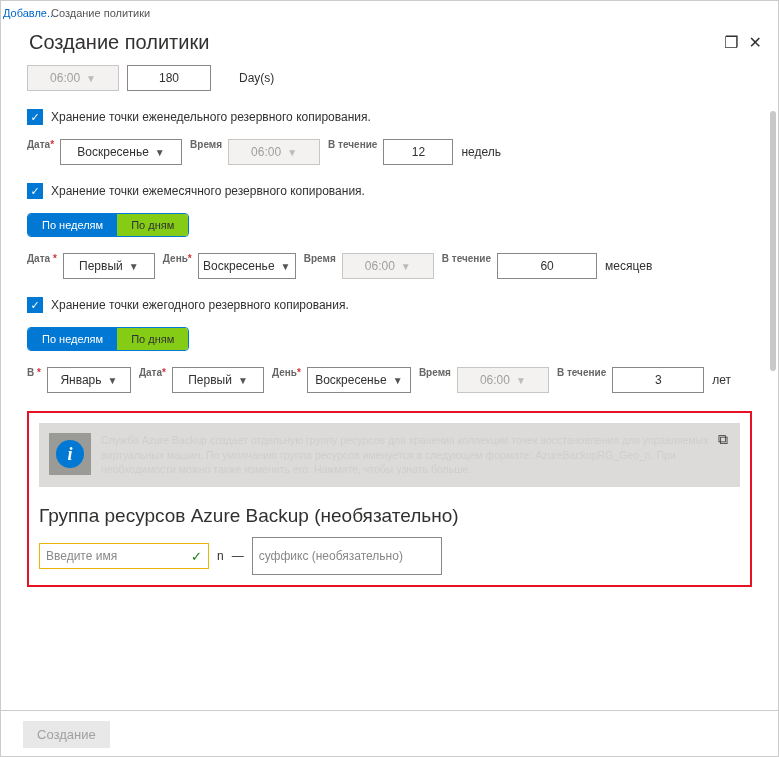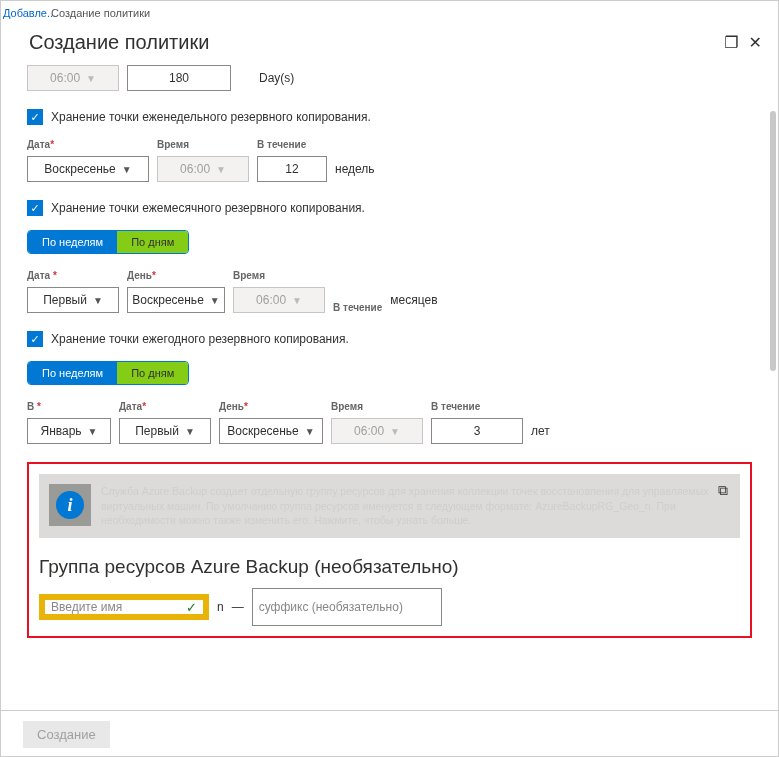--- a/index.html
+++ b/index.html
@@ -8,21 +8,21 @@
 .bread { position: absolute; top: 6px; left: 2px; font-size: 11px; color: #0066cc; }
 .crumbtitle { position: absolute; top: 6px; left: 50px; font-size: 11px; color: #555; }
 .header { position: absolute; top: 30px; left: 28px; right: 16px; display: flex; justify-content: space-between; align-items: center; }
 .header h1 { font-size: 20px; font-weight: 400; }
 .winbtns { display: flex; gap: 10px; }
 .winbtns span { font-size: 16px; cursor: pointer; }
 .scroll { position: absolute; top: 56px; left: 12px; right: 12px; bottom: 50px; overflow: hidden; padding: 8px 14px; }
 .sbtrack { position: absolute; right: 2px; top: 60px; bottom: 50px; width: 8px; }
 .sbthumb { position: absolute; right: 2px; top: 110px; width: 6px; height: 260px; background: #c8c8c8; border-radius: 3px; }
 .row { display: flex; align-items: flex-end; gap: 8px; margin-bottom: 18px; }
-.field { display: flex; flex-direction: column; gap: 6px; }
+.field { display: flex; flex-direction: row; gap: 6px; }
 .lbl { font-size: 10px; color: #666; font-weight: 600; }
 .req { color: #d13438; }
 .sel, .inp { height: 26px; border: 1px solid #8a8886; background: #fff; font-size: 12px; padding: 0 6px; display: flex; align-items: center; justify-content: center; gap: 6px; }
 .sel { cursor: pointer; }
 .sel.disabled { background: #f3f2f1; color: #a19f9d; border-color: #c8c6c4; }
 .chev { font-size: 10px; color: #555; }
 .chev.d { color: #bbb; }
 .check { display: flex; align-items: center; gap: 8px; font-size: 12px; color: #323130; margin: 12px 0 14px 0; }
 .cbx { width: 16px; height: 16px; border: 1px solid #0078d4; background: #0078d4; color: #fff; display: flex; align-items: center; justify-content: center; font-size: 11px; }
 .pill { display: inline-flex; border: 1px solid #0078d4; border-radius: 4px; overflow: hidden; height: 24px; margin-bottom: 16px; }
@@ -31,21 +31,21 @@
 .pill .off { background: #84cc16; color: #323130; }
 .unit { font-size: 12px; color: #323130; padding-bottom: 6px; }
 .highlight { border: 2.5px solid #e81123; padding: 10px; margin-top: 18px; }
 .info { background: #dcdbd9; padding: 10px; display: flex; gap: 10px; position: relative; }
 .iicon { width: 42px; height: 42px; background: #9a9a97; display: flex; align-items: center; justify-content: center; }
 .icircle { width: 28px; height: 28px; border-radius: 50%; background: #0078d4; color: #fff; display: flex; align-items: center; justify-content: center; font-family: Georgia, serif; font-style: italic; font-weight: bold; font-size: 18px; }
 .itxt { flex: 1; font-size: 10.5px; color: #cfcecc; line-height: 1.4; }
 .pop { position: absolute; top: 8px; right: 12px; font-size: 14px; color: #323130; cursor: pointer; }
 .rglbl { font-size: 19px; color: #323130; margin: 18px 0 10px 0; }
 .rgrow { display: flex; align-items: center; gap: 8px; }
-.rginp { width: 170px; height: 26px; border: 6px solid #eab308; padding: 0 6px; display: flex; align-items: center; justify-content: space-between; }
+.rginp { width: 170px; height: 26px; border: 1px solid #eab308; padding: 0 6px; display: flex; align-items: center; justify-content: space-between; }
 .rginp .ph { color: #888; }
 .rgtick { color: #107c10; font-size: 13px; }
 .rgsuf { width: 190px; height: 38px; border: 1px solid #8a8886; padding: 12px 6px; display: flex; align-items: center; color: #888; }
 .footer { position: absolute; bottom: 0; left: 0; right: 0; height: 46px; border-top: 1px solid #ccc; padding: 10px 22px; }
 .btn { background: #e8e8e8; color: #a0a0a0; border: none; padding: 6px 14px; font-size: 13px; cursor: pointer; }
 .smalltext { font-size: 10px; }
 </style>
 </head>
 <body>
 
@@ -61,21 +61,21 @@
     </div>
   </div>
 
   <div class="scroll">
 
     <div class="row">
       <div class="sel disabled" style="width:92px">
         <span>06:00</span>
         <span class="chev d">▼</span>
       </div>
-      <div class="inp" style="width:104px">
+      <div class="inp" style="width:84px">
         <span>180</span>
       </div>
       <div class="unit" style="padding-bottom:6px;margin-left:20px">Day(s)</div>
     </div>
 
     <div class="check">
       <div class="cbx">✓</div>
       <span>Хранение точки еженедельного резервного копирования.</span>
     </div>
     <div class="row">
@@ -127,20 +127,23 @@
       </div>
       <div class="field">
         <span class="lbl smalltext">Время</span>
         <div class="sel disabled" style="width:92px">
           <span>06:00</span>
           <span class="chev d">▼</span>
         </div>
       </div>
       <div class="field">
         <span class="lbl smalltext">В течение</span>
+        <div class="inp" style="width:100px">
+          <span>60</span>
+        </div>
       </div>
       <div class="unit">месяцев</div>
     </div>
 
     <div class="check">
       <div class="cbx">✓</div>
       <span>Хранение точки ежегодного резервного копирования.</span>
     </div>
     <div class="pill">
       <span class="on">По неделям</span>

